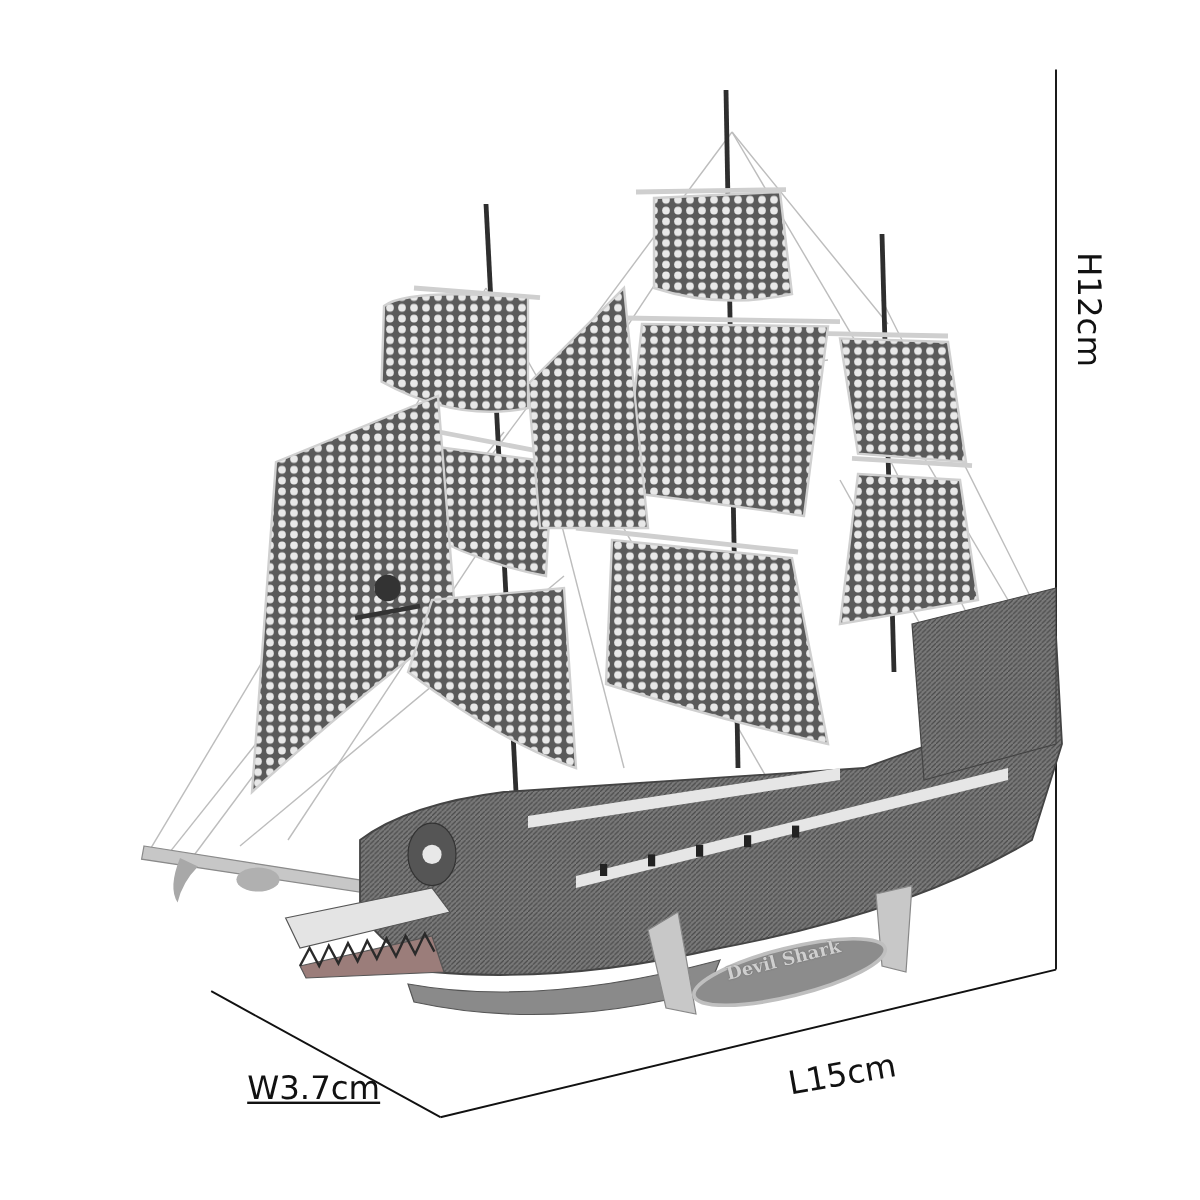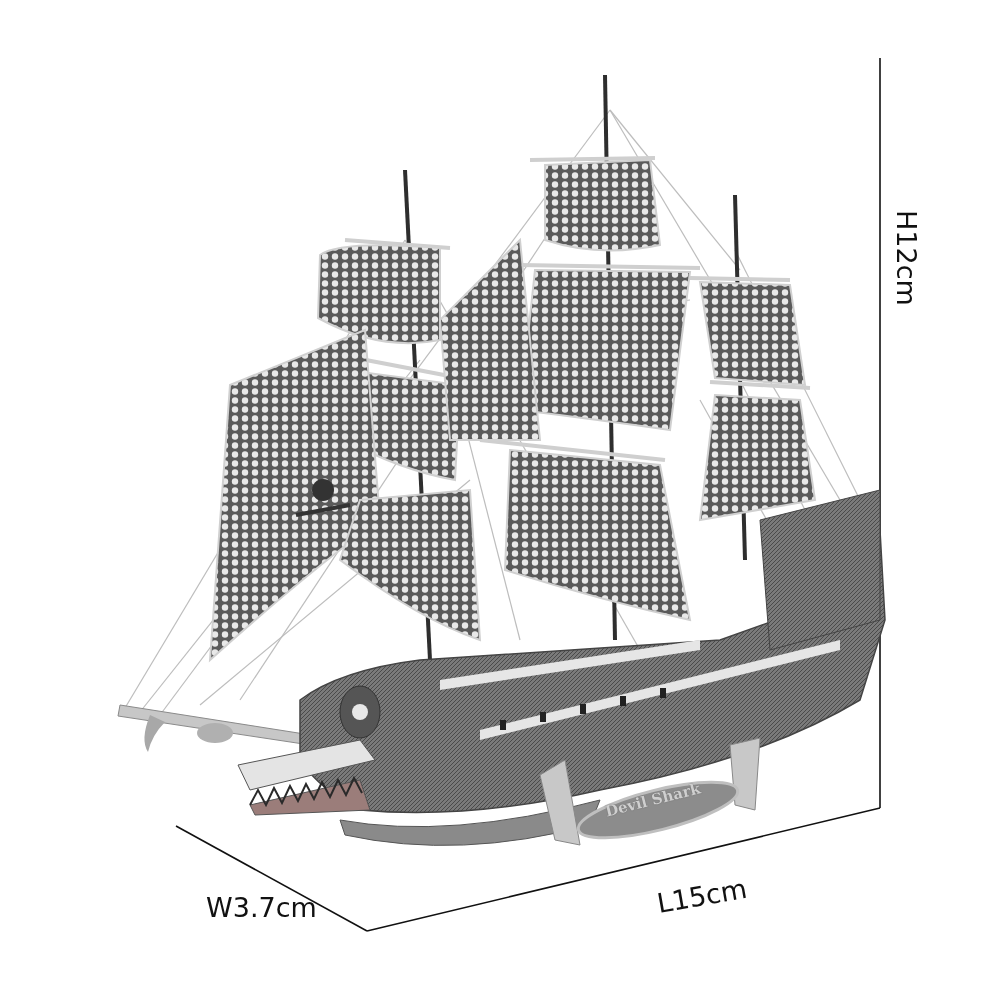--- a/index.html
+++ b/index.html
@@ -1,20 +1,20 @@
 <!DOCTYPE html>
 <html><head>
 <meta charset="utf-8">
 <style>
   html, body { margin:0; padding:0; background:#ffffff; }
   .canvas { position:relative; width:1000px; height:1000px; background:#ffffff; overflow:hidden; font-family:"DejaVu Sans", sans-serif; }
   svg.scene { position:absolute; left:0; top:0; }
   .dim-label { position:absolute; color:#111; font-size:27px; letter-spacing:0px; white-space:nowrap; }
   .lbl-h { left:868px; top:210px; transform:rotate(90deg); transform-origin:left top; left:922px; }
-  .lbl-w { left:206px; top:892px; }
+  .lbl-w { left:206px; top:892px;text-decoration:underline; }
   .lbl-l { left:660px; top:888px; transform:rotate(-10deg); transform-origin:left bottom; }
   .plaque-text { position:absolute; left:604px; top:791px; font-family:"DejaVu Serif", serif; font-size:15px; font-weight:bold; color:#cfcfcf; transform:rotate(-14deg); text-shadow:0 0 1px #555; }
 </style>
 </head>
 <body>
 
 <div class="canvas">
   <svg class="scene" width="1000" height="1000" viewBox="0 0 1000 1000">
     <defs>
       <pattern id="hex" width="10" height="9" patternUnits="userSpaceOnUse">

